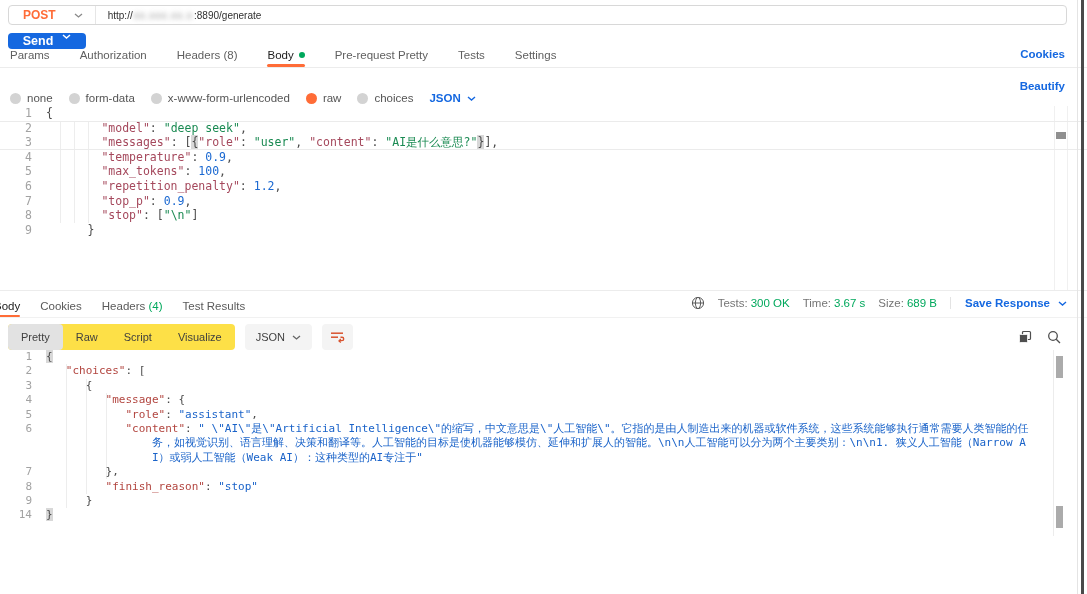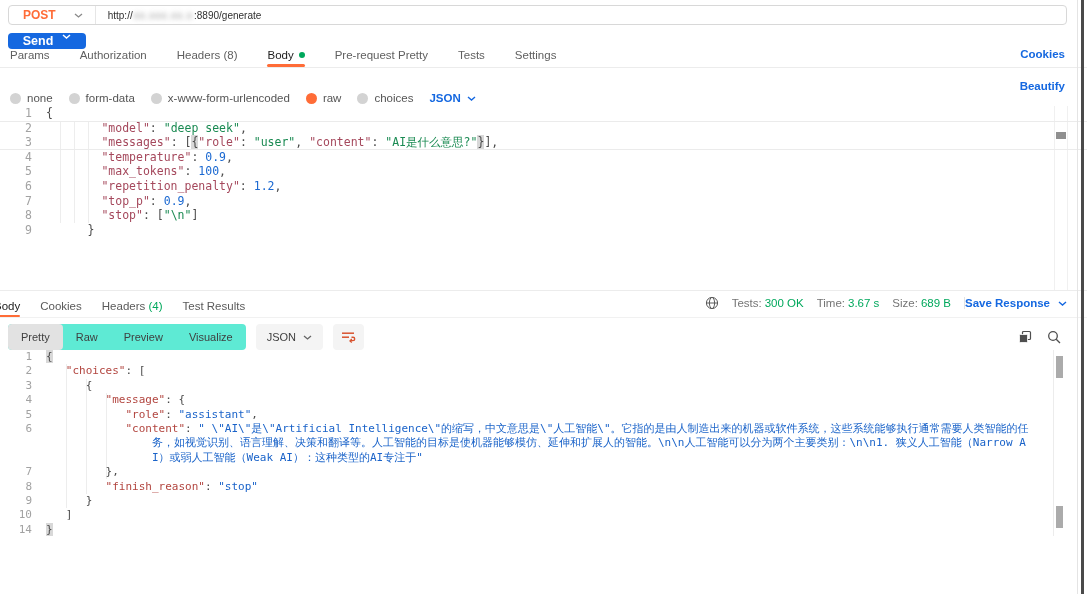--- a/index.html
+++ b/index.html
@@ -71,24 +71,24 @@
   .resp-tab{position:relative;cursor:pointer;white-space:nowrap;}
   .resp-tab.active{color:#1c1c1c;}
   .resp-tab.active::after{content:"";position:absolute;left:0;right:0;bottom:-5px;height:2px;
                           background:var(--accent);border-radius:2px;}
   .cnt{color:var(--green);}
   .resp-meta{position:absolute;top:296px;right:20px;display:flex;align-items:center;gap:13px;
              font-size:11.5px;color:#757575;}
   .metric{white-space:nowrap;}
   .metric b{color:var(--green);font-weight:400;margin-left:3px;}
   .save-resp{display:flex;align-items:center;gap:8px;color:var(--blue);font-weight:700;cursor:pointer;
-             border-left:1px solid #e3e3e3;}
+             border-left:1px solid #e3e3e3;padding-left:14px;}
   
   .resp-toolbar{position:absolute;top:324px;left:8px;display:flex;gap:10px;align-items:center;height:26px;}
-  .seg{display:flex;background:#5eead4;border-radius:4px;height:26px;align-items:center;}
+  .seg{display:flex;background:#fde047;border-radius:4px;height:26px;align-items:center;}
   .seg-btn{padding:0 13px;font-size:11px;color:#3f3f3f;height:26px;display:flex;align-items:center;
            border-radius:4px;cursor:pointer;white-space:nowrap;}
   .seg-btn.active{background:#e2e2e2;}
   .pill{background:#f4f4f4;border-radius:4px;height:26px;display:flex;align-items:center;
         padding:0 11px;gap:7px;font-size:11px;color:#3f3f3f;cursor:pointer;}
   .wrap-pill{padding:0 8px;}
   .resp-tools-right{position:absolute;top:330px;right:26px;display:flex;gap:15px;align-items:center;color:#4f4f4f;}
   .resp-tools-right .ic{cursor:pointer;display:flex;}
   
   .page-col{position:absolute;right:9px;top:0;height:100%;width:1px;background:#e4e4e4;}
@@ -230,21 +230,21 @@
           </svg>
       </span>
     </span>
   </div>
   <div class="hline" style="top:317px;background:#f1f1f1"></div>
 
   <div class="resp-toolbar">
     <div class="seg" id="resp-views">
         <div class="seg-btn active">Pretty</div>
         <div class="seg-btn">Raw</div>
-        <div class="seg-btn">Preview</div>
+        <div class="seg-btn">Script</div>
         <div class="seg-btn">Visualize</div>
       </div>
     <div class="pill">
       <span>JSON</span>
       <span class="chev">
         <svg width="9" height="5">
             <path d="M1 1 L4.5 4 L8 1" fill="none" stroke="#666" stroke-width="1.3"></path>
           </svg>
       </span>
     </div>
@@ -283,19 +283,18 @@
     <div class="resp-thumb t2"></div>
   <div class="cl" style="padding-left: calc(0ch + 46px);"><span class="ln">1</span><span class="hb">{</span></div>
       <div class="cl" style="padding-left: calc(3ch + 46px);"><span class="ln">2</span><span class="k">"choices"</span><span class="p">: [</span></div>
       <div class="cl" style="padding-left: calc(6ch + 46px);"><span class="ln">3</span><span class="p">{</span></div>
       <div class="cl" style="padding-left: calc(9ch + 46px);"><span class="ln">4</span><span class="k">"message"</span><span class="p">: {</span></div>
       <div class="cl" style="padding-left: calc(12ch + 46px);"><span class="ln">5</span><span class="k">"role"</span><span class="p">: </span><span class="s">"assistant"</span><span class="p">,</span></div>
       <div class="cl" style="padding-left: calc(16ch + 46px); text-indent: -4ch;"><span class="ln">6</span><span class="k">"content"</span><span class="p">: </span><span class="s">" \"AI\"是\"Artificial Intelligence\"的缩写，中文意思是\"人工智能\"。它指的是由人制造出来的机器或软件系统，这些系统能够执行通常需要人类智能的任务，如视觉识别、语言理解、决策和翻译等。人工智能的目标是使机器能够模仿、延伸和扩展人的智能。\n\n人工智能可以分为两个主要类别：\n\n1. 狭义人工智能（Narrow AI）或弱人工智能（Weak AI）：这种类型的AI专注于"</span></div>
       <div class="cl" style="padding-left: calc(9ch + 46px);"><span class="ln">7</span><span class="p">},</span></div>
       <div class="cl" style="padding-left: calc(9ch + 46px);"><span class="ln">8</span><span class="k">"finish_reason"</span><span class="p">: </span><span class="s">"stop"</span></div>
       <div class="cl" style="padding-left: calc(6ch + 46px);"><span class="ln">9</span><span class="p">}</span></div>
-      <div class="cl" style="padding-left: calc(3ch + 46px);"><span class="ln">10</span><span class="p">]</span></div>
       <div class="cl" style="padding-left: calc(0ch + 46px);"><span class="ln">14</span><span class="hb">}</span></div>
     </div>
 
   <div class="page-col"></div>
   <div class="page-sb"></div>
 </div>
 
 </body></html>

